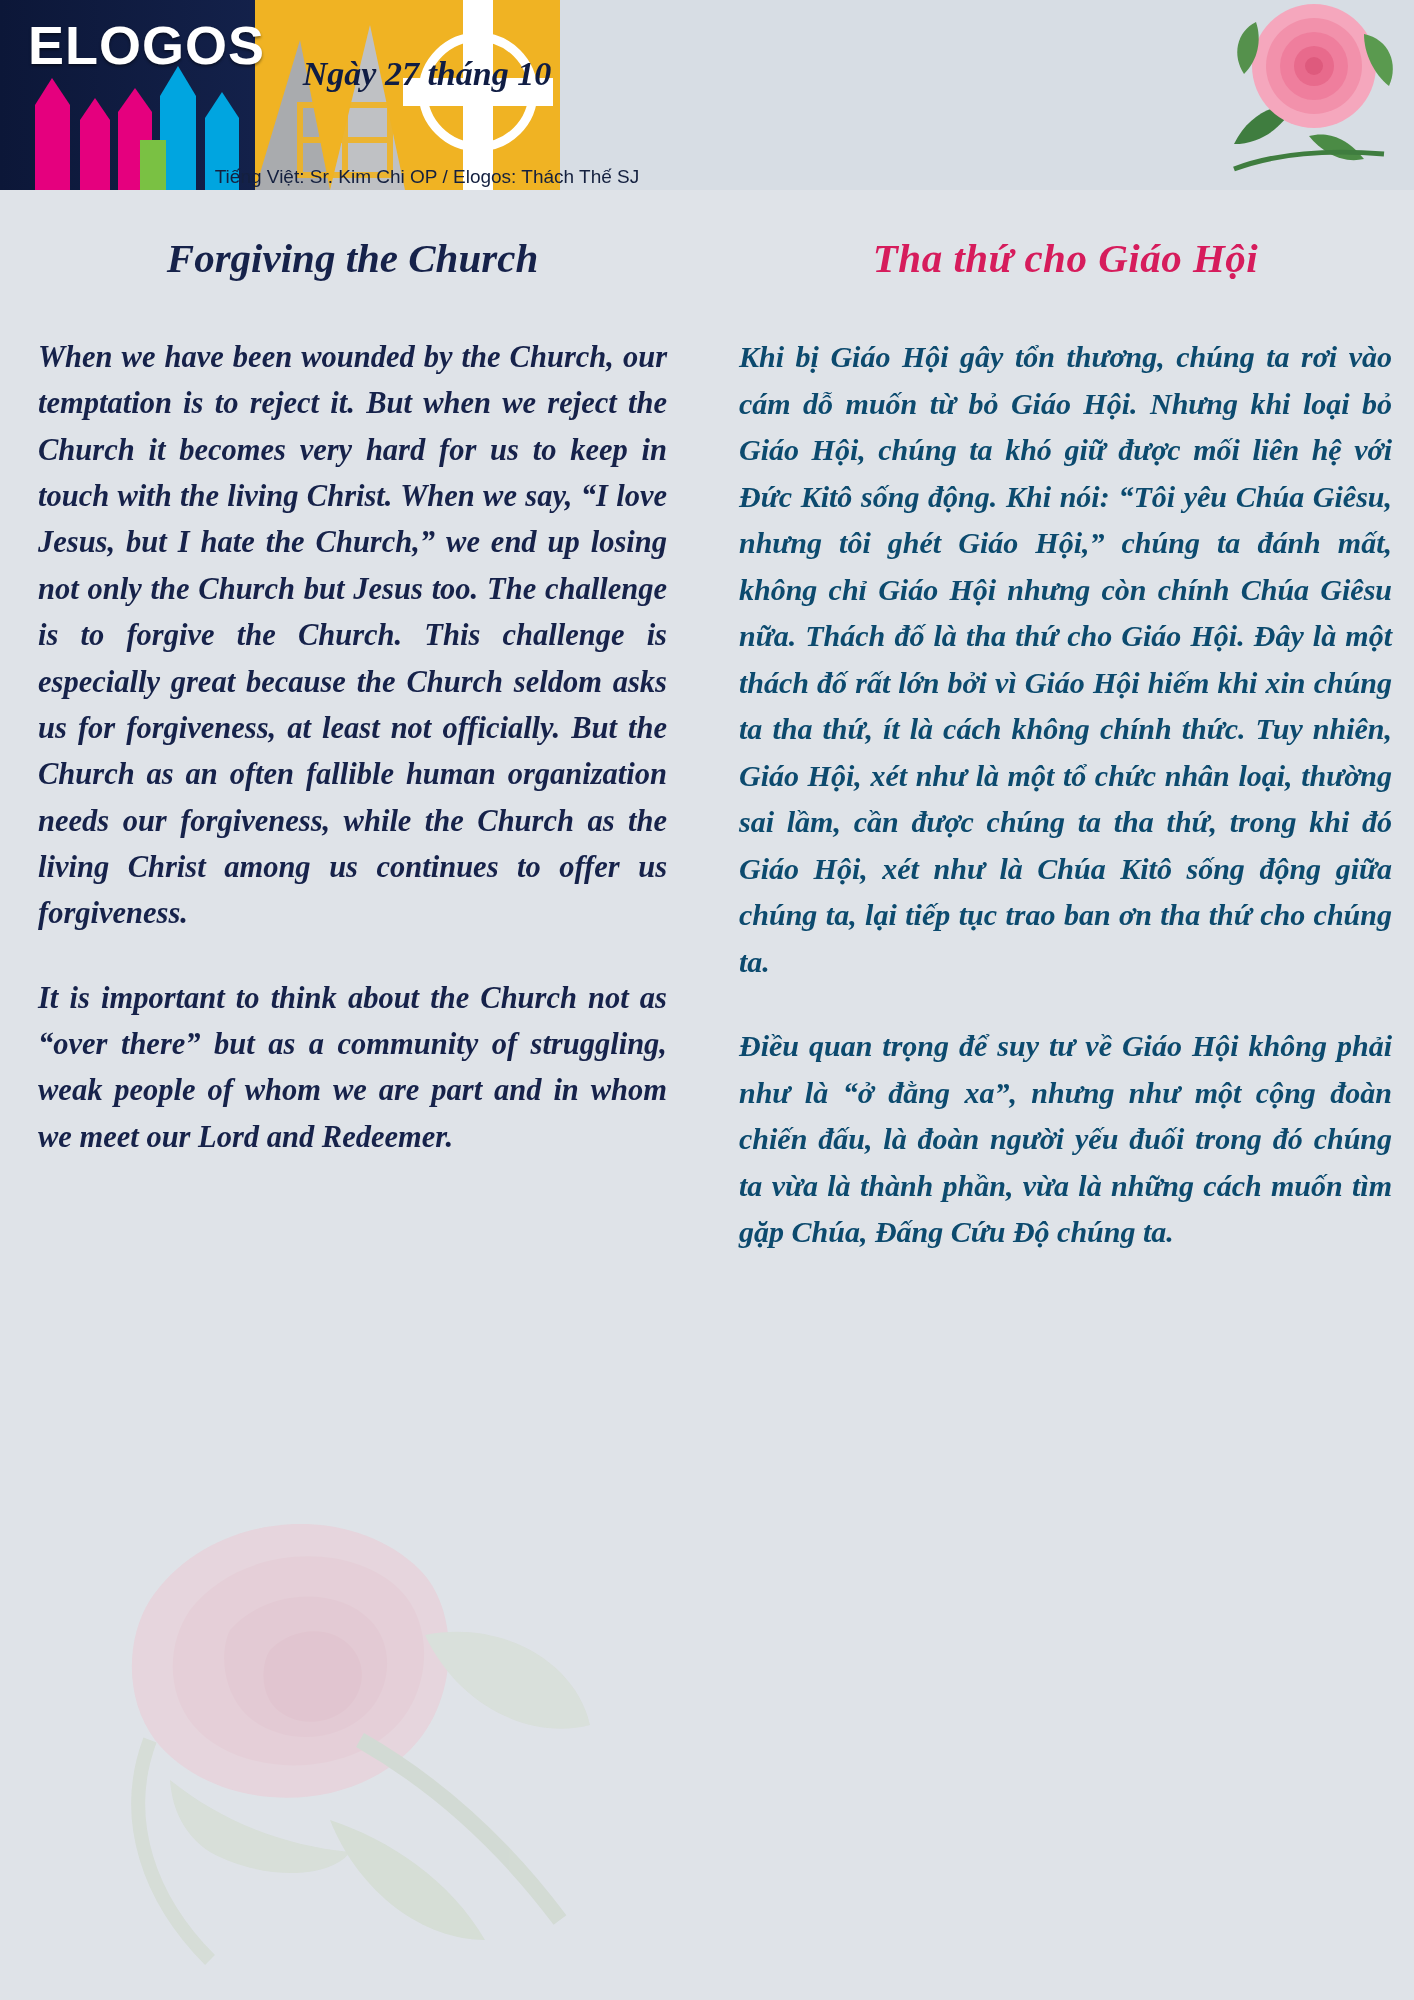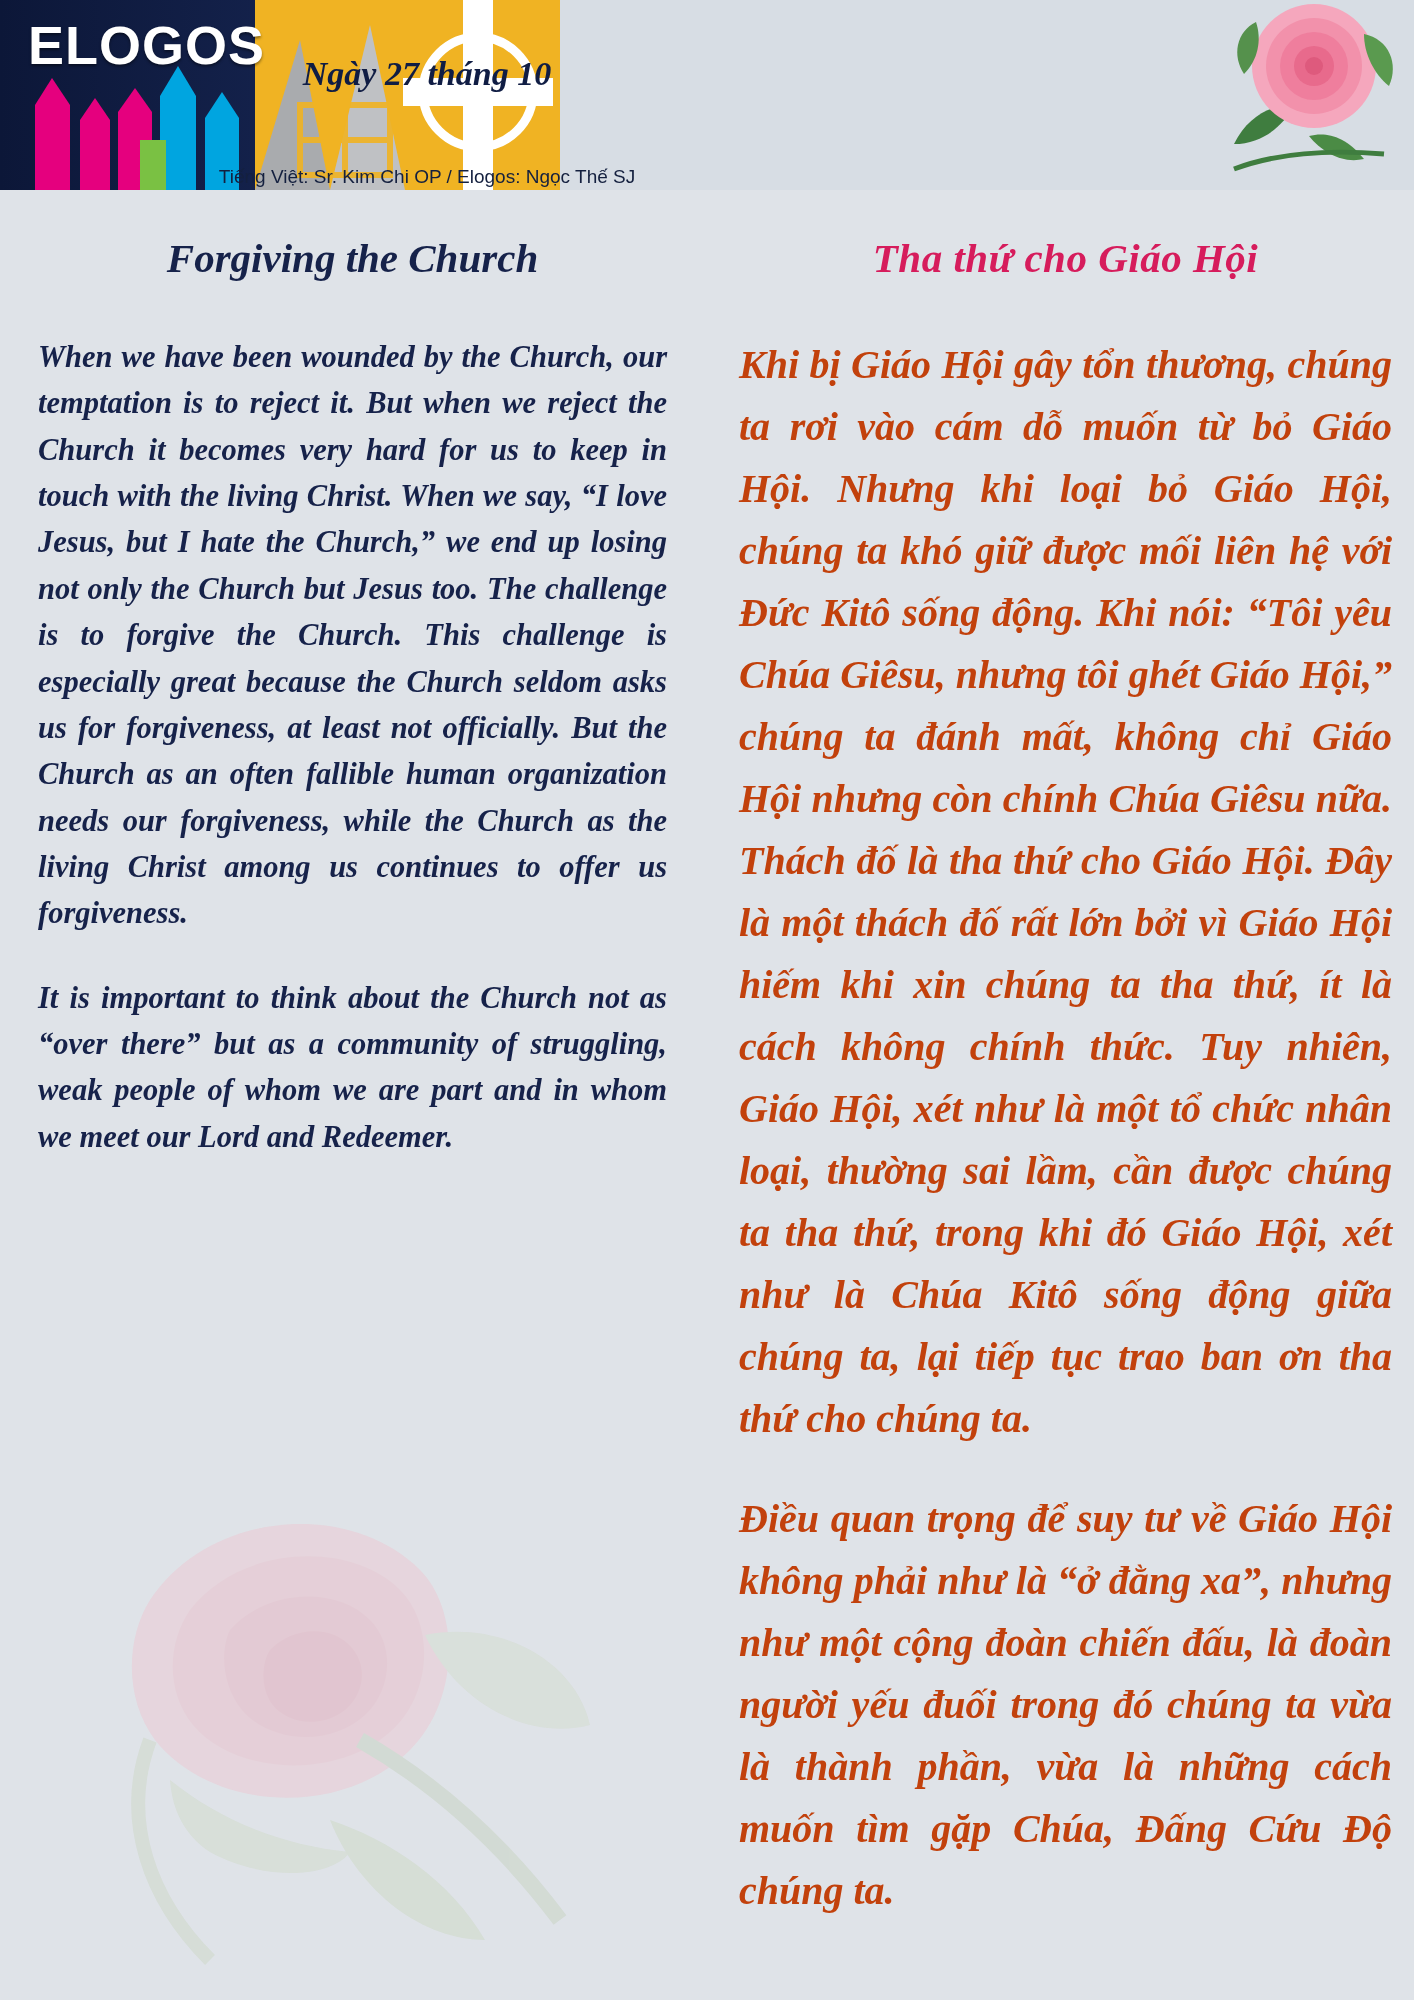--- a/index.html
+++ b/index.html
@@ -130,21 +130,21 @@
   .para {
     font-family: "Liberation Serif", serif;
     font-style: italic;
     font-weight: bold;
     font-size: 30.5px;
     line-height: 1.52;
     text-align: justify;
     margin: 0 0 38px 0;
   }
   .para-en { color: #16224a; }
-  .para-vi { color: #c2410c; font-size: 40px; line-height: 1.55; }
+  .para-vi { color: #0c4a6e; font-size: 30px; line-height: 1.55; }
 </style>
 </head>
 <body>
 
 <div class="header">
 
   <div class="hdr-left-band"></div>
 
   <svg class="hdr-graphic" viewBox="0 0 560 190" preserveAspectRatio="none">
     <defs>
@@ -178,21 +178,21 @@
     <circle cx="478" cy="92" r="55" fill="none" stroke="#ffffff" stroke-width="9"></circle>
     <rect x="463" y="0" width="30" height="190" fill="#ffffff"></rect>
     <rect x="403" y="78" width="150" height="28" fill="#ffffff"></rect>
   </svg>
 
   <div class="elogos-word">ELOGOS</div>
 
   <div class="hdr-right"></div>
 
   <div class="hdr-date">Ngày 27 tháng 10</div>
-  <div class="hdr-credits">Tiếng Việt: Sr. Kim Chi OP / Elogos: Ngọc Thế SJ</div>
+  <div class="hdr-credits">Tiếng Việt: Sr. Kim Chi OP / Elogos: Thách Thế SJ</div>
 
   <svg class="rose-header" viewBox="0 0 190 185">
     <g>
       <path d="M20 150 C35 120 60 110 80 112 C70 130 50 150 20 150 Z" fill="#3f7d3f"></path>
       <path d="M150 165 C130 140 110 138 95 142 C108 158 128 170 150 165 Z" fill="#4b8b45"></path>
       <path d="M20 175 C60 160 110 155 170 160" stroke="#3f7d3f" stroke-width="5" fill="none"></path>
       <circle cx="100" cy="72" r="62" fill="#f5a7bd"></circle>
       <circle cx="100" cy="72" r="48" fill="#f291ab"></circle>
       <circle cx="100" cy="72" r="34" fill="#ef7e9d"></circle>
       <circle cx="100" cy="72" r="20" fill="#e86a8c"></circle>

